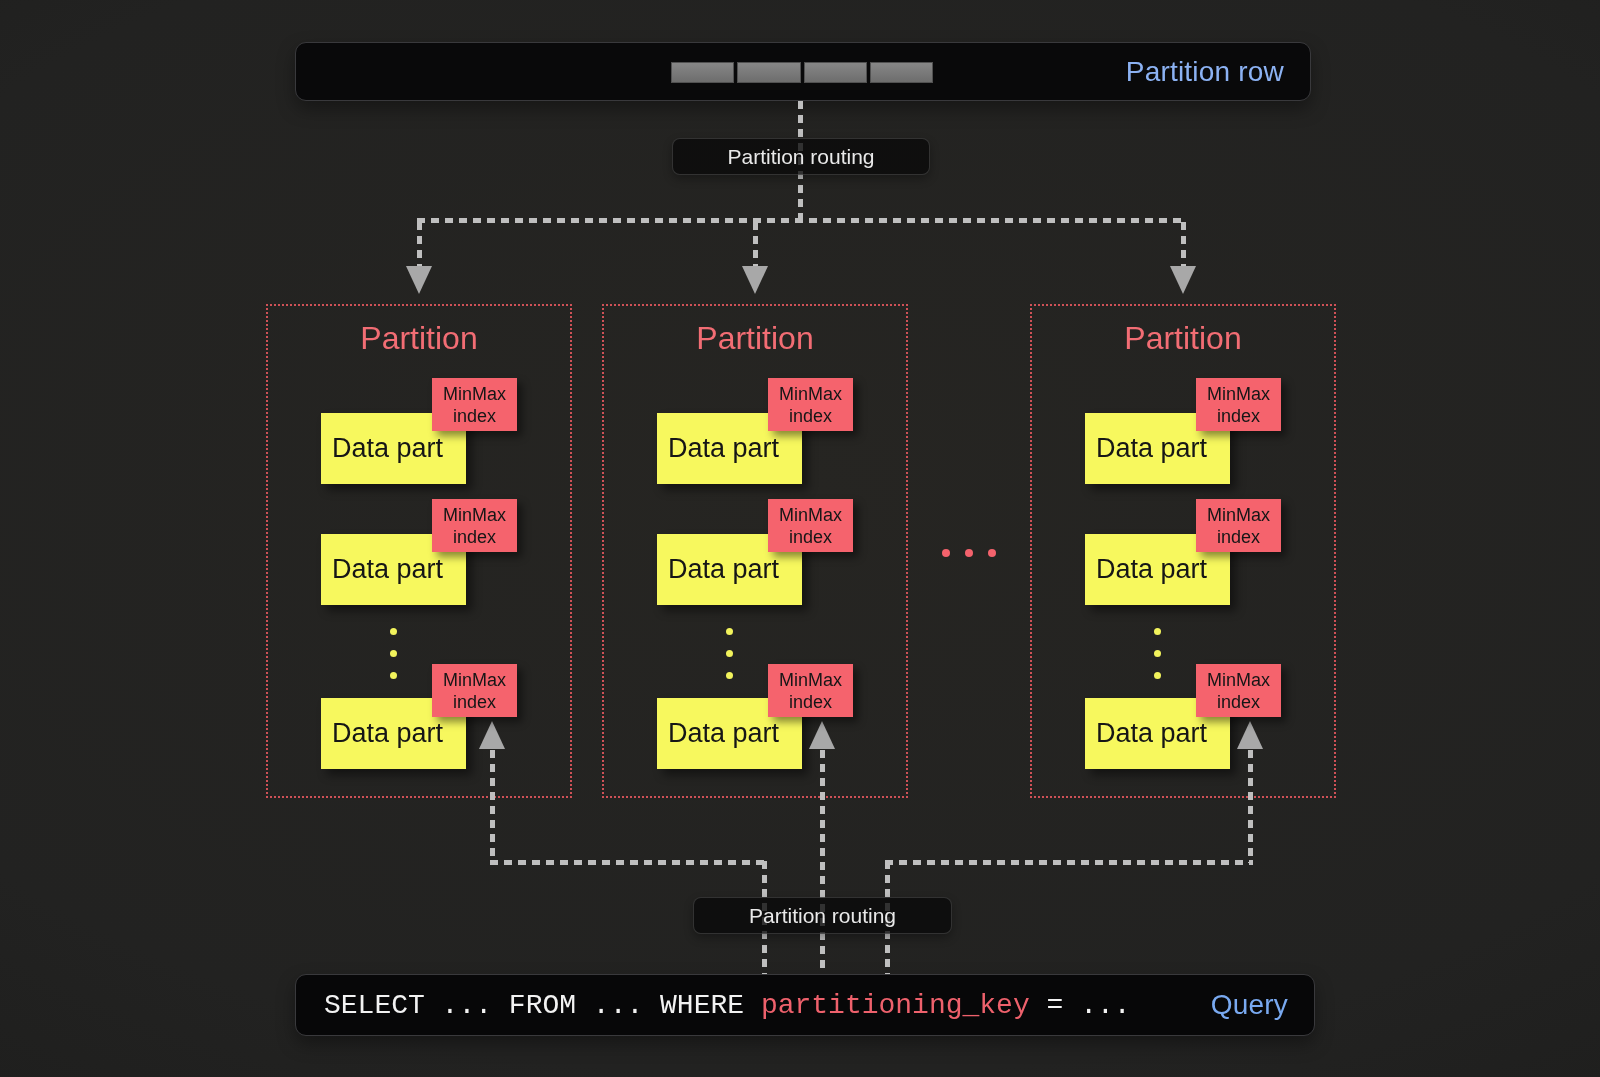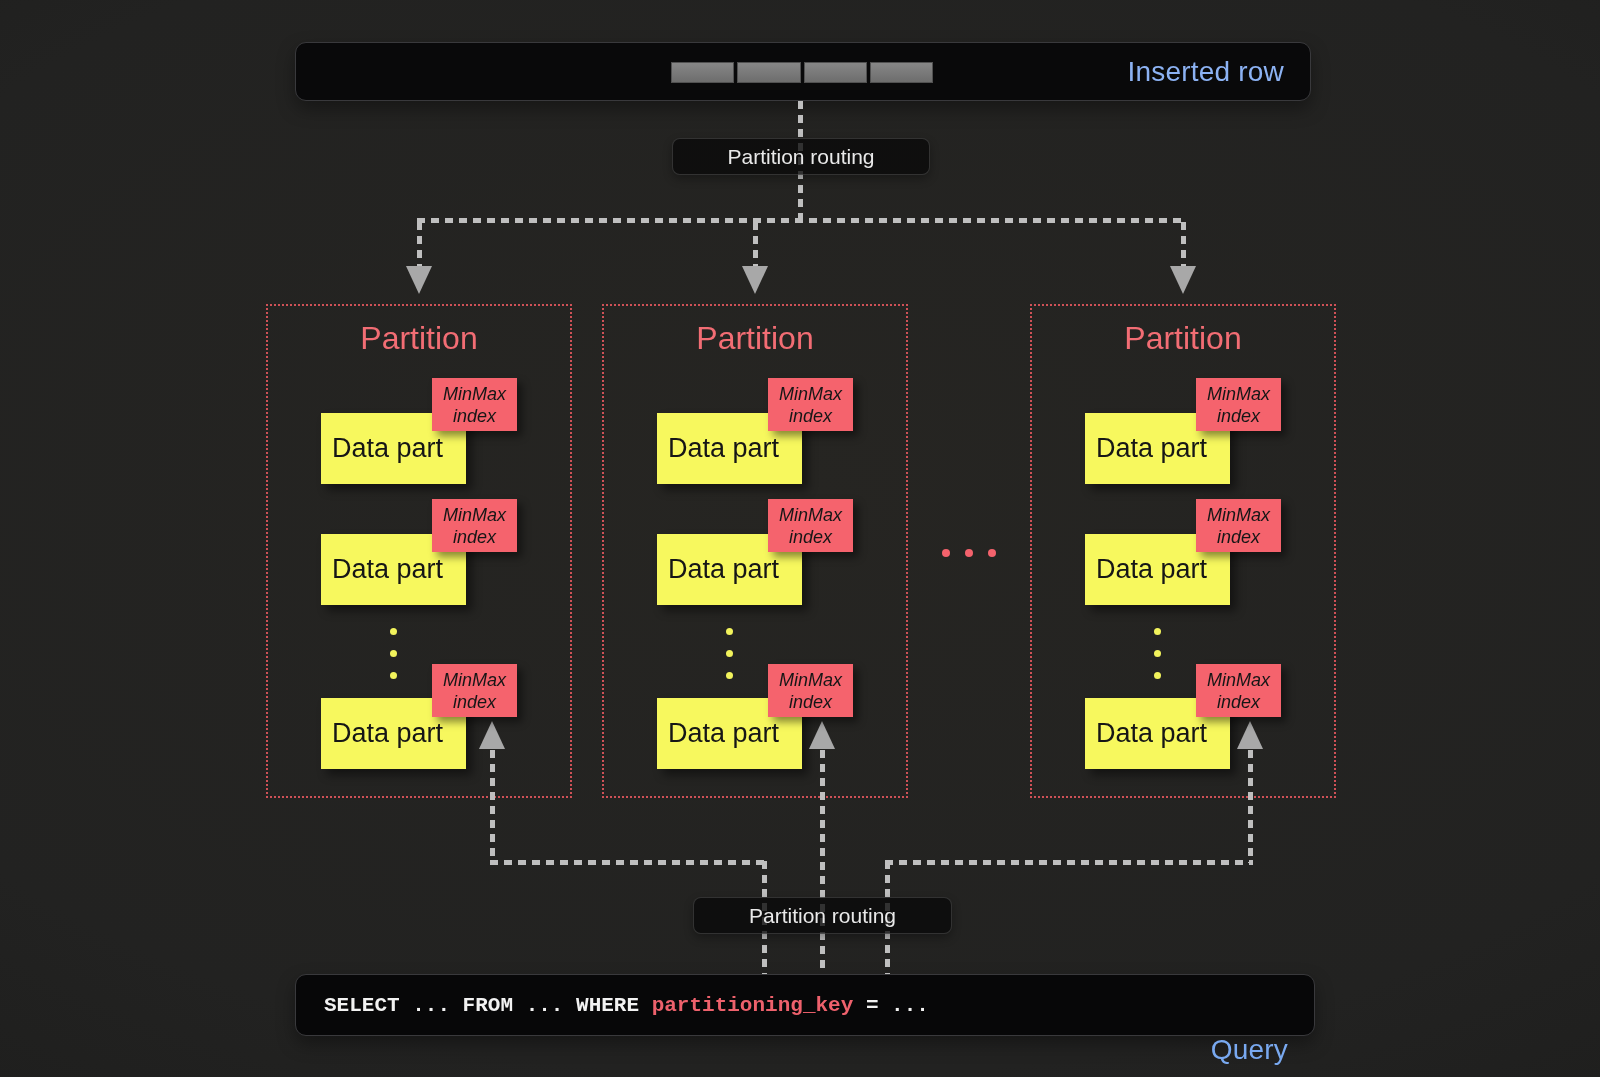--- a/index.html
+++ b/index.html
@@ -16,22 +16,22 @@
   }
   .top-bar{top:42px;height:59px;}
   .query-bar{top:974px;height:62px;width:1020px;background:#070708;}
   .bar-label{position:absolute;right:26px;top:50%;transform:translateY(-50%);
     color:#8cb2f3;font-size:28px;letter-spacing:0.2px;}
   
   .row-cells{position:absolute;left:375px;top:19px;width:262px;height:21px;display:flex;gap:3px;}
   .row-cell{flex:1;background:linear-gradient(180deg,#878787,#6d6d6d);border:1px solid #515151;box-sizing:border-box;}
   
   .sql{position:absolute;left:28px;top:50%;transform:translateY(-50%);
-    font-family:"Liberation Mono","DejaVu Sans Mono",monospace;font-weight:bold;
-    font-size:21px;color:#f2f2f2;white-space:pre;}
+    font-family:"Liberation Mono","DejaVu Sans Mono",monospace;font-weight:normal;
+    font-size:28px;color:#f2f2f2;white-space:pre;}
   .sql .key{color:#ee616c;}
   
   .pill{
     position:absolute;width:258px;height:37px;border-radius:8px;
     background:rgba(9,9,9,0.78);border:1px solid rgba(160,160,160,0.25);
     box-sizing:border-box;z-index:6;box-shadow:0 4px 10px rgba(0,0,0,0.3);
     display:flex;align-items:center;justify-content:center;
   }
   .pill span{color:#e9e9e9;font-size:21px;position:relative;z-index:7;}
   .routing-pill{left:672px;top:138px;}
@@ -49,21 +49,21 @@
     border-bottom:28px solid #a8a8a8;}
   
   .partition{position:absolute;top:304px;width:306px;height:494px;
     border:2px dotted #cf5157;box-sizing:border-box;}
   .part-1{left:266px;} .part-2{left:602px;} .part-3{left:1030px;}
   .partition-title{position:absolute;top:16px;left:0;right:0;text-align:center;
     color:#f26d74;font-size:32px;line-height:1;}
   .minmax{position:absolute;left:164px;width:85px;height:53px;background:#f5636d;
     color:#161616;font-size:18px;line-height:22px;text-align:center;
     padding-top:5px;box-sizing:border-box;z-index:3;
-    box-shadow:5px 5px 8px rgba(0,0,0,0.45);font-style:italic;}
+    box-shadow:5px 5px 8px rgba(0,0,0,0.45);}
   .datapart{position:absolute;left:53px;width:145px;height:71px;background:#f7f85e;
     color:#161616;font-size:27px;display:flex;align-items:center;padding-left:11px;
     box-sizing:border-box;z-index:2;box-shadow:6px 6px 9px rgba(0,0,0,0.45);}
   .m1{top:72px;} .d1{top:107px;}
   .m2{top:193px;} .d2{top:228px;}
   .m3{top:358px;} .d3{top:392px;}
   .vdots{position:absolute;left:122px;top:322px;display:flex;flex-direction:column;gap:15px;}
   .vdots i{width:7px;height:7px;border-radius:50%;background:#f2f35c;}
   
   .ellipsis{position:absolute;left:942px;top:549px;display:flex;gap:15px;}
@@ -74,21 +74,21 @@
 
 <div class="stage">
 
   <div class="bar top-bar">
     <div class="row-cells">
       <div class="row-cell"></div>
       <div class="row-cell"></div>
       <div class="row-cell"></div>
       <div class="row-cell"></div>
     </div>
-    <span class="bar-label">Inserted row</span>
+    <span class="bar-label">Partition row</span>
   </div>
 
   <div class="vline" style="left:797.5px;top:101px;height:121px;"></div>
   <div class="hline" style="left:416.5px;top:217.5px;width:769px;"></div>
   <div class="vline" style="left:416.5px;top:222px;height:46px;"></div>
   <div class="vline" style="left:752.5px;top:222px;height:46px;"></div>
   <div class="vline" style="left:1180.5px;top:222px;height:46px;"></div>
   <div class="arrow-down" style="left:406px;top:266px;"></div>
   <div class="arrow-down" style="left:742px;top:266px;"></div>
   <div class="arrow-down" style="left:1170px;top:266px;"></div>
@@ -158,16 +158,16 @@
   <div class="hline" style="left:885px;top:859.5px;width:368px;"></div>
   <div class="vline" style="left:762px;top:861px;height:113px;"></div>
   <div class="vline" style="left:885px;top:861px;height:113px;"></div>
 
   <div class="pill pruning-pill">
     <span>Partition routing</span>
   </div>
 
   <div class="bar query-bar">
     <div class="sql"><span>SELECT ... FROM ... WHERE </span><span class="key">partitioning_key</span><span> = ...</span></div>
-    <span class="bar-label" style="color:#79a9f0;margin-top:45px;">Query</span>
+    <span class="bar-label" style="color:#79a9f0;">Query</span>
   </div>
 
 </div>
 
 </body></html>

